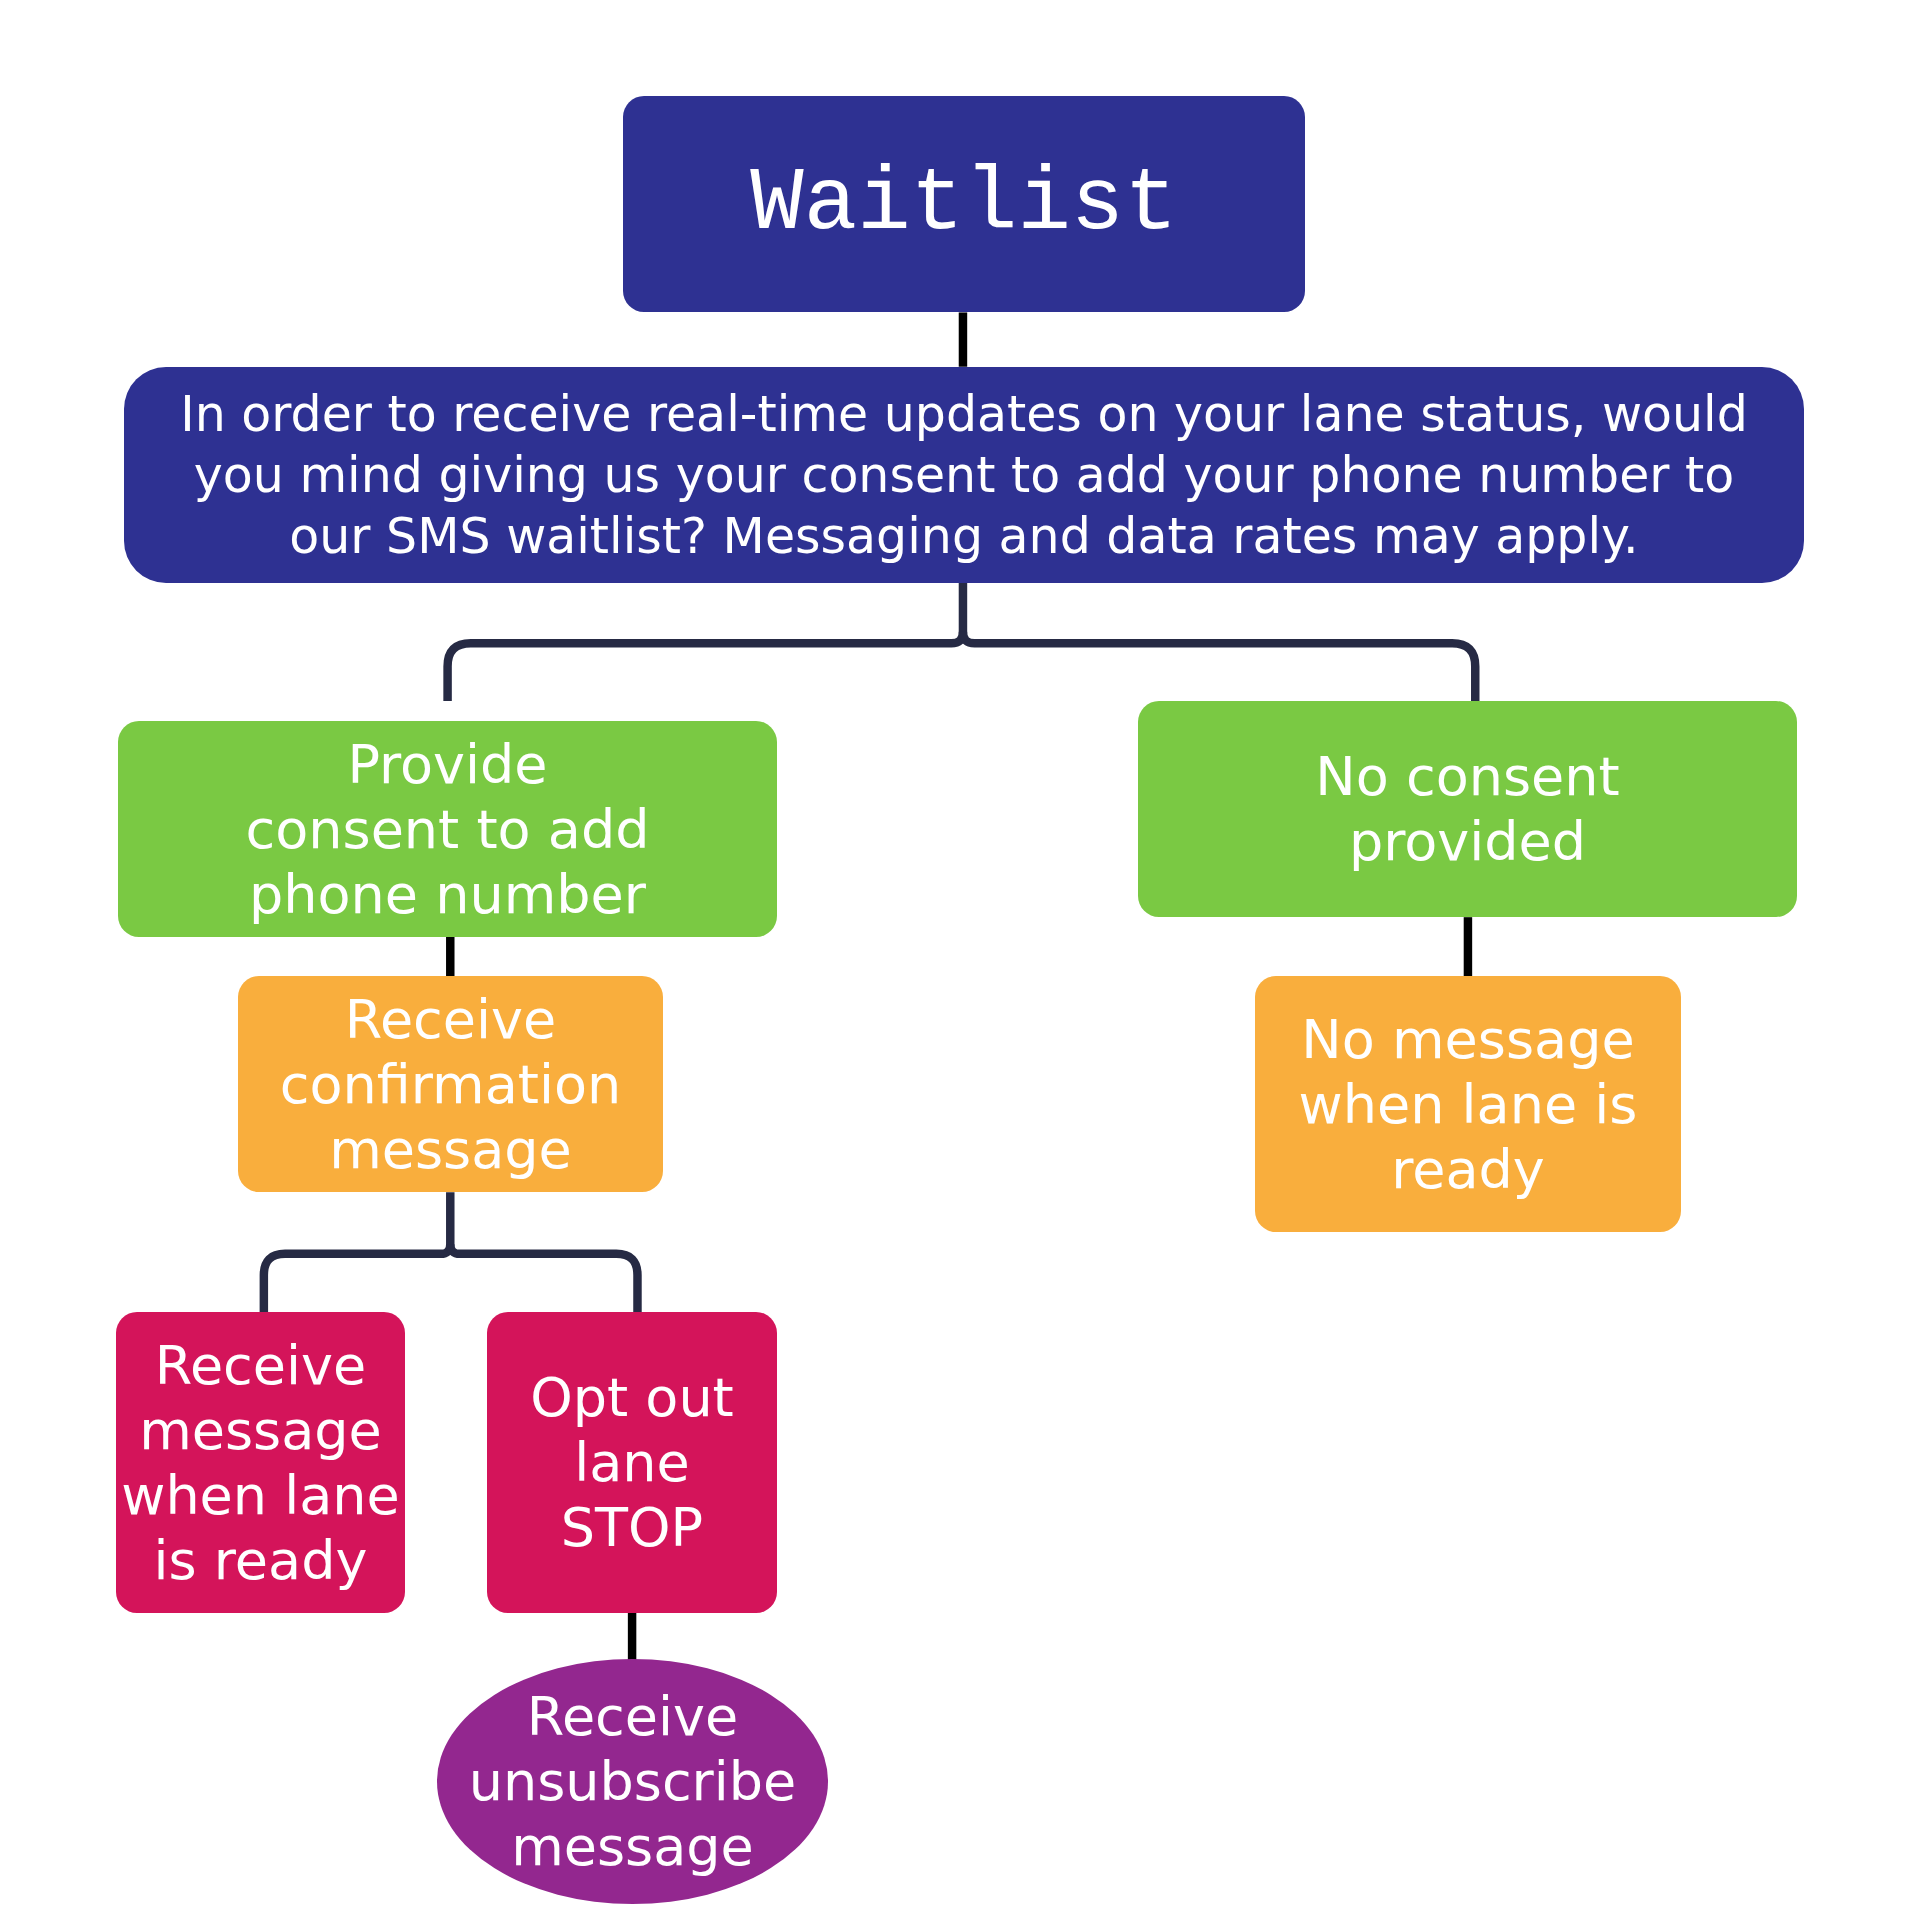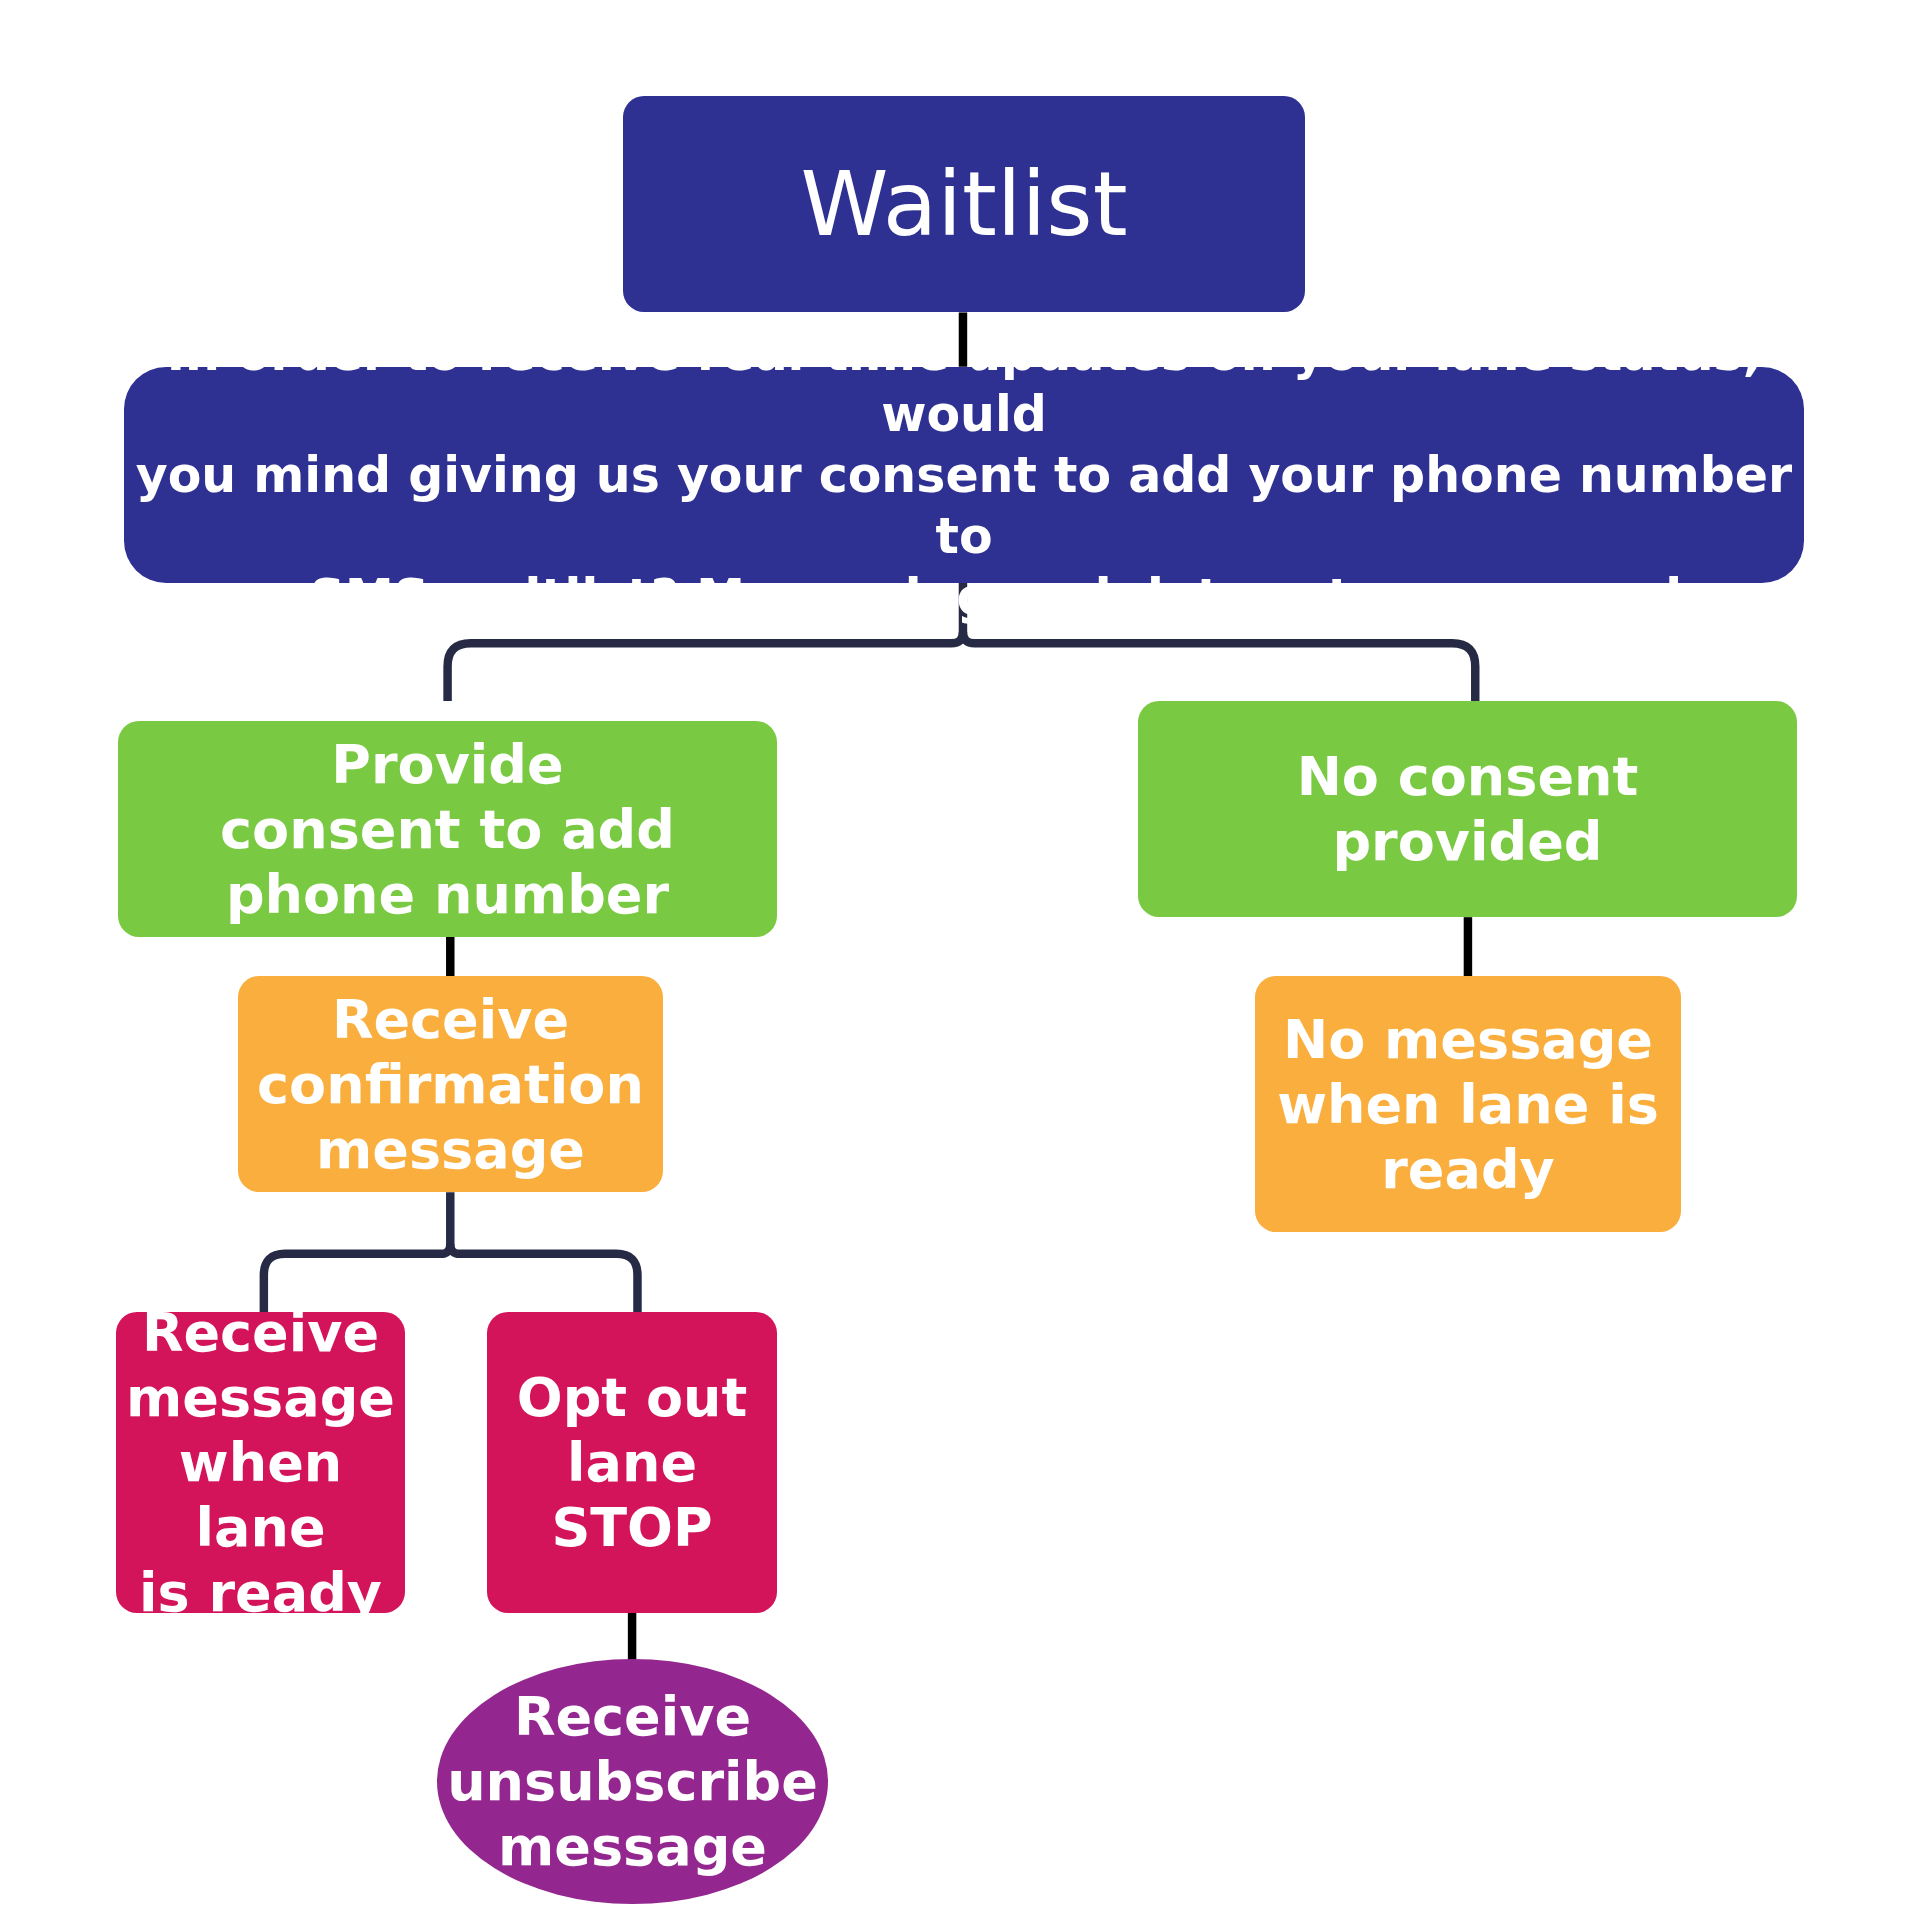--- a/index.html
+++ b/index.html
@@ -1,28 +1,28 @@
 <!DOCTYPE html>
 <html style="font-size:6.2px"><head>
 <meta charset="utf-8">
 <style>
   html, body { margin:0; padding:0; background:#ffffff; }
   body { width:1929px; height:2015px; position:relative; overflow:hidden;
          font-family:"DejaVu Sans", "Liberation Sans", sans-serif; }
   svg.connectors { position:absolute; left:0; top:0; width:1929px; height:2015px; }
   .node { position:absolute; box-sizing:border-box; display:flex; align-items:center;
-          justify-content:center; text-align:center; color:#ffffff; border-radius:21px;font-weight:bold; }
+          justify-content:center; text-align:center; color:#ffffff; border-radius:21px; }
   .node span { display:block; white-space:pre-line; }
   .navy { background:#2E3192; }
   .green { background:#7AC943; }
   .orange { background:#F9AE3D; }
   .red { background:#D4145A; }
   .purple { background:#93278F; border-radius:50%; }
 
-  #n-title { left:623px; top:96px; width:682px; height:216px; font-size:89px; font-weight:500; }
+  #n-title { left:623px; top:96px; width:682px; height:216px; font-size:89px; font-weight:500;font-family:Liberation Mono, monospace; }
   #n-question { left:124px; top:367px; width:1680px; height:216px; font-size:49px; line-height:61px; border-radius:42px; }
   #n-consent { left:118px; top:701px; width:659px; height:216px; font-size:54px; line-height:65px;margin-top:20px; }
   #n-noconsent { left:1138px; top:701px; width:659px; height:216px; font-size:54px; line-height:65px; }
   #n-confirm { left:238px; top:976px; width:425px; height:216px; font-size:54px; line-height:65px; }
   #n-nomsg { left:1255px; top:976px; width:426px; height:256px; font-size:54px; line-height:65px; }
   #n-lane { left:116px; top:1312px; width:289px; height:301px; font-size:54px; line-height:65px; padding:0 3.9px; }
   #n-optout { left:487px; top:1312px; width:290px; height:301px; font-size:54px; line-height:65px; }
   #n-unsub { left:437px; top:1659px; width:391px; height:245px; font-size:54px; line-height:65px; }
 </style>
 </head>

